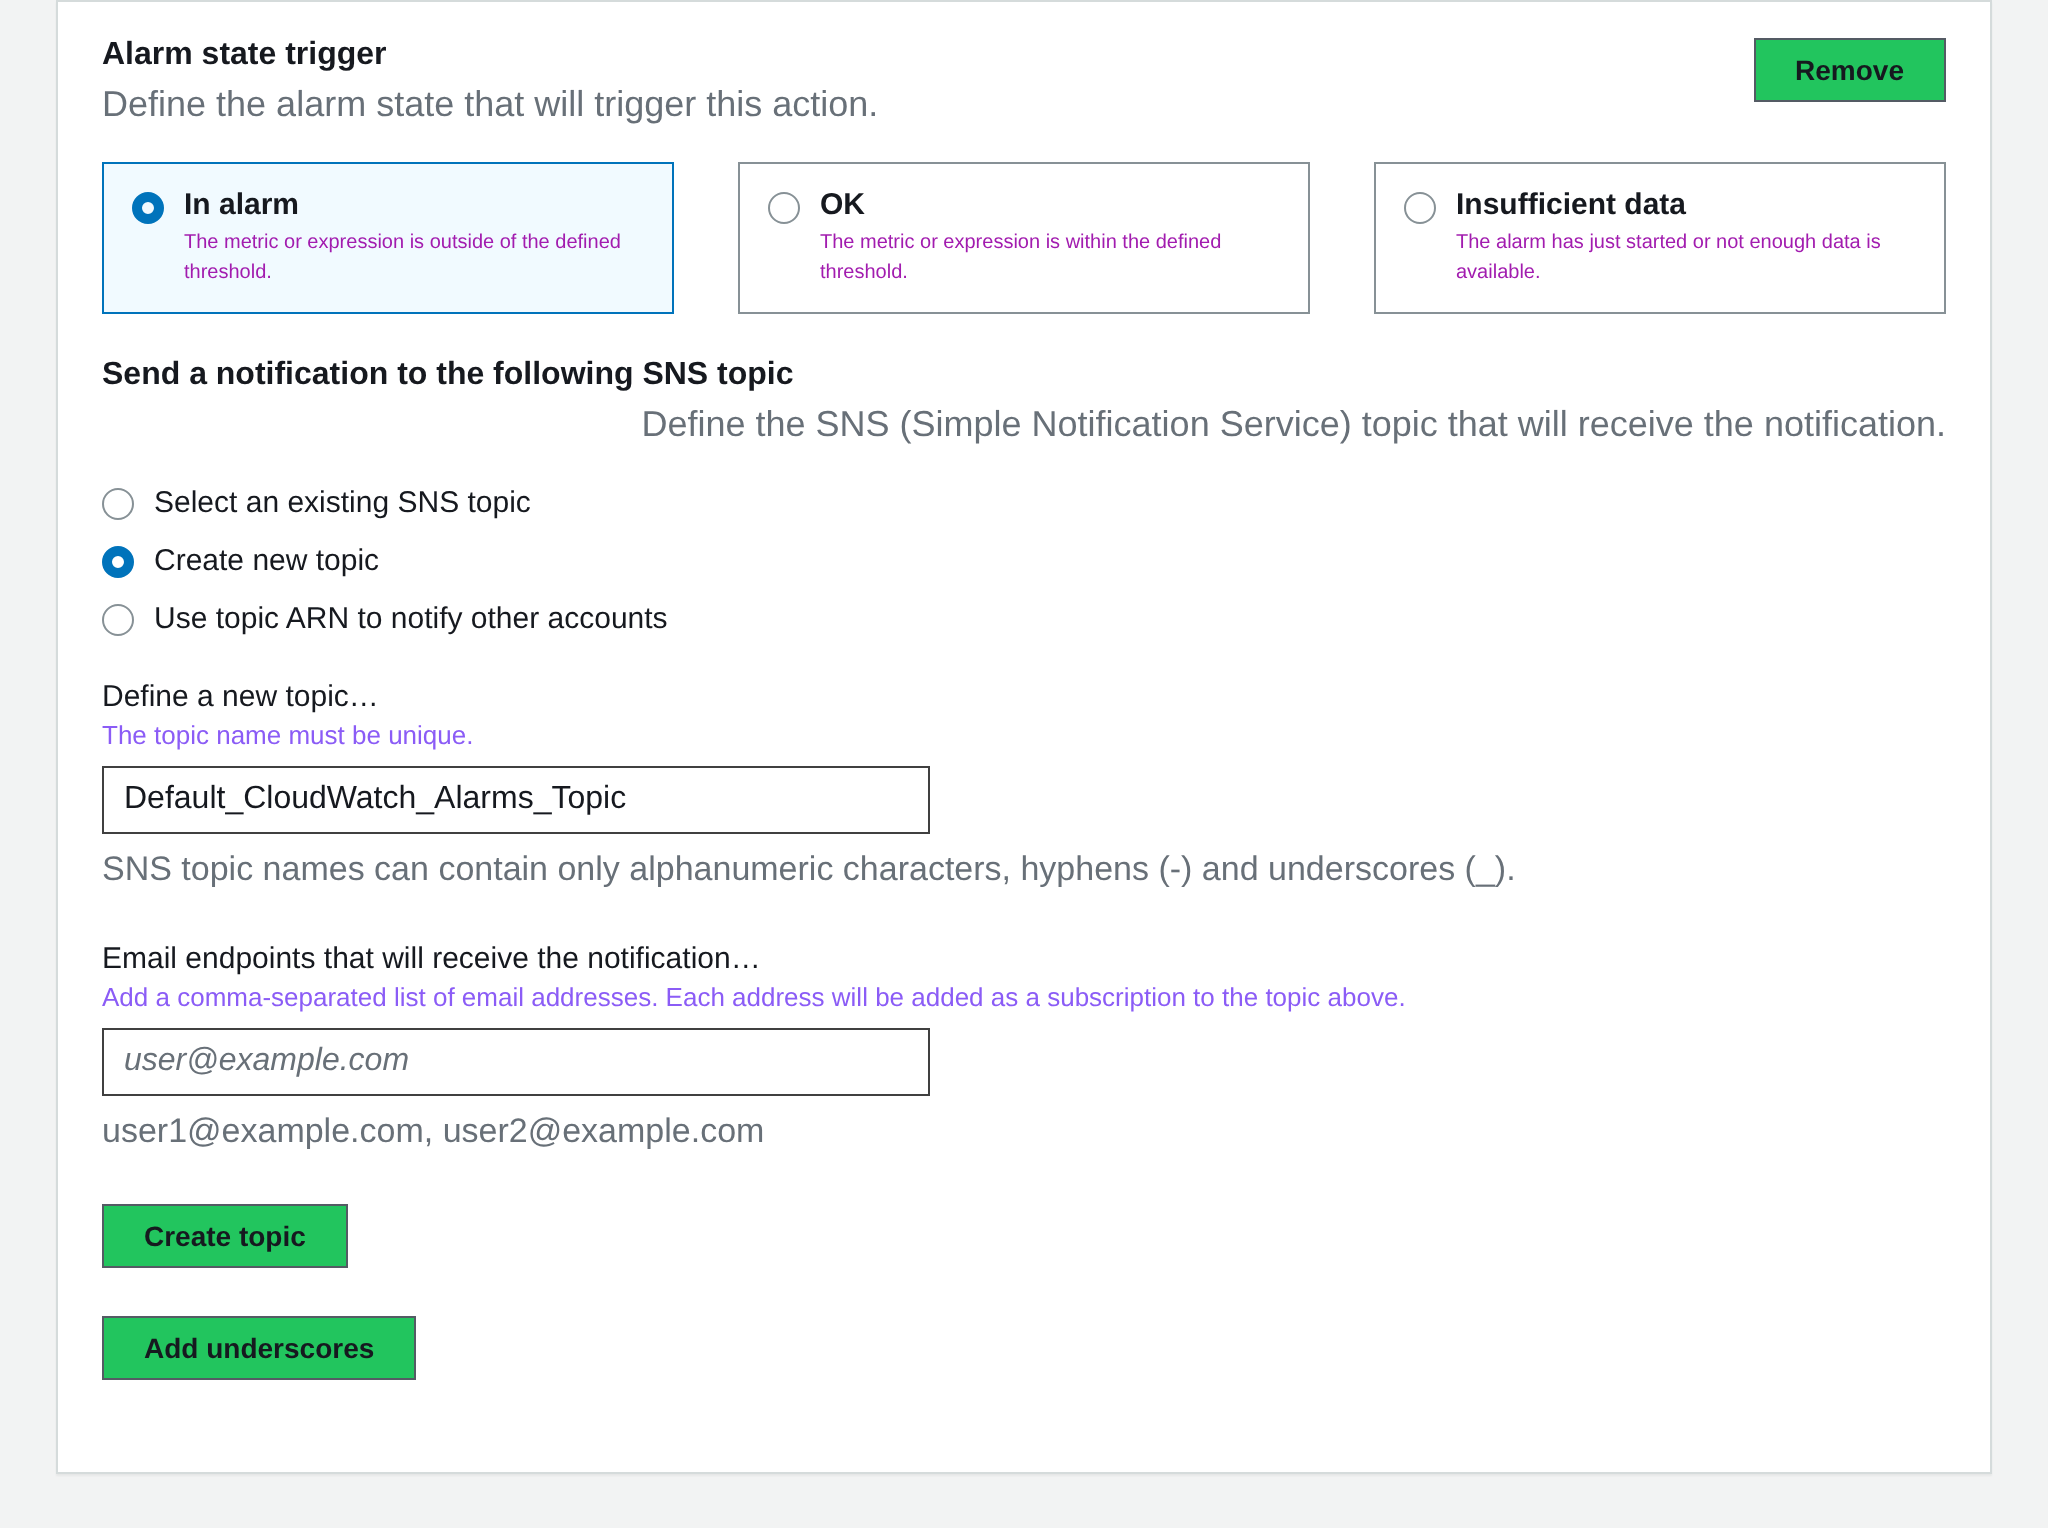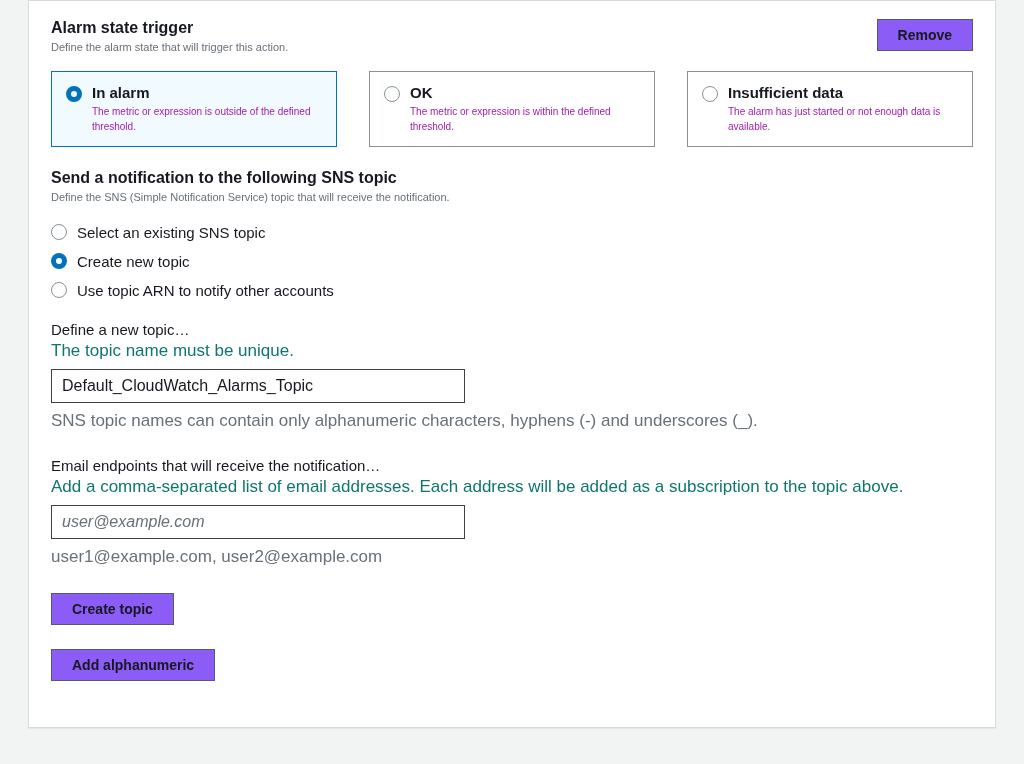--- a/index.html
+++ b/index.html
@@ -25,28 +25,29 @@
     align-items: flex-start;
     margin-bottom: 4px;
     gap: 44px;
   }
   .section-title {
     font-weight: 700;
     font-size: 16px;
     color: #16191f;
   }
   .description {
-    font-size: 11px;
+    font-size: 18px;
     color: #687078;
     margin: 3px 0 12px 0;
     line-height: 1.4;
+    text-align: right;
   }
   .btn {
     border: 1px solid #545b64;
-    background: #8b5cf6;
+    background: #22c55e;
     color: #16191f;
     font-weight: 700;
     font-size: 14px;
     padding: 7px 20px;
     cursor: pointer;
     font-family: inherit;
   }
 
   .trigger-row {
     display: flex;
@@ -104,22 +105,22 @@
     font-size: 15px;
   }
 
   .field-block { margin-bottom: 26px; }
   .field-label {
     font-weight: 400;
     font-size: 15px;
     color: #16191f;
   }
   .field-hint {
-    font-size: 17px;
-    color: #0f766e;
+    font-size: 13px;
+    color: #8b5cf6;
     margin: 3px 0 8px 0;
   }
   .field-footnote {
     font-size: 17px;
     color: #687078;
     margin-top: 8px;
   }
   .text-input {
     width: 414px;
     padding: 7px 10px;
@@ -203,17 +204,17 @@
 
     <div class="field-block">
       <div class="field-label">Email endpoints that will receive the notification…</div>
       <div class="field-hint">Add a comma-separated list of email addresses. Each address will be added as a subscription to the topic above.</div>
       <input class="text-input" type="text" placeholder="user@example.com" style="">
       <div class="field-footnote">user1@example.com, user2@example.com</div>
     </div>
 
     <div class="btn-stack">
       <button class="btn">Create topic</button>
-      <button class="btn">Add alphanumeric</button>
+      <button class="btn">Add underscores</button>
     </div>
 
   </div>
 </div>
 
 </body></html>

